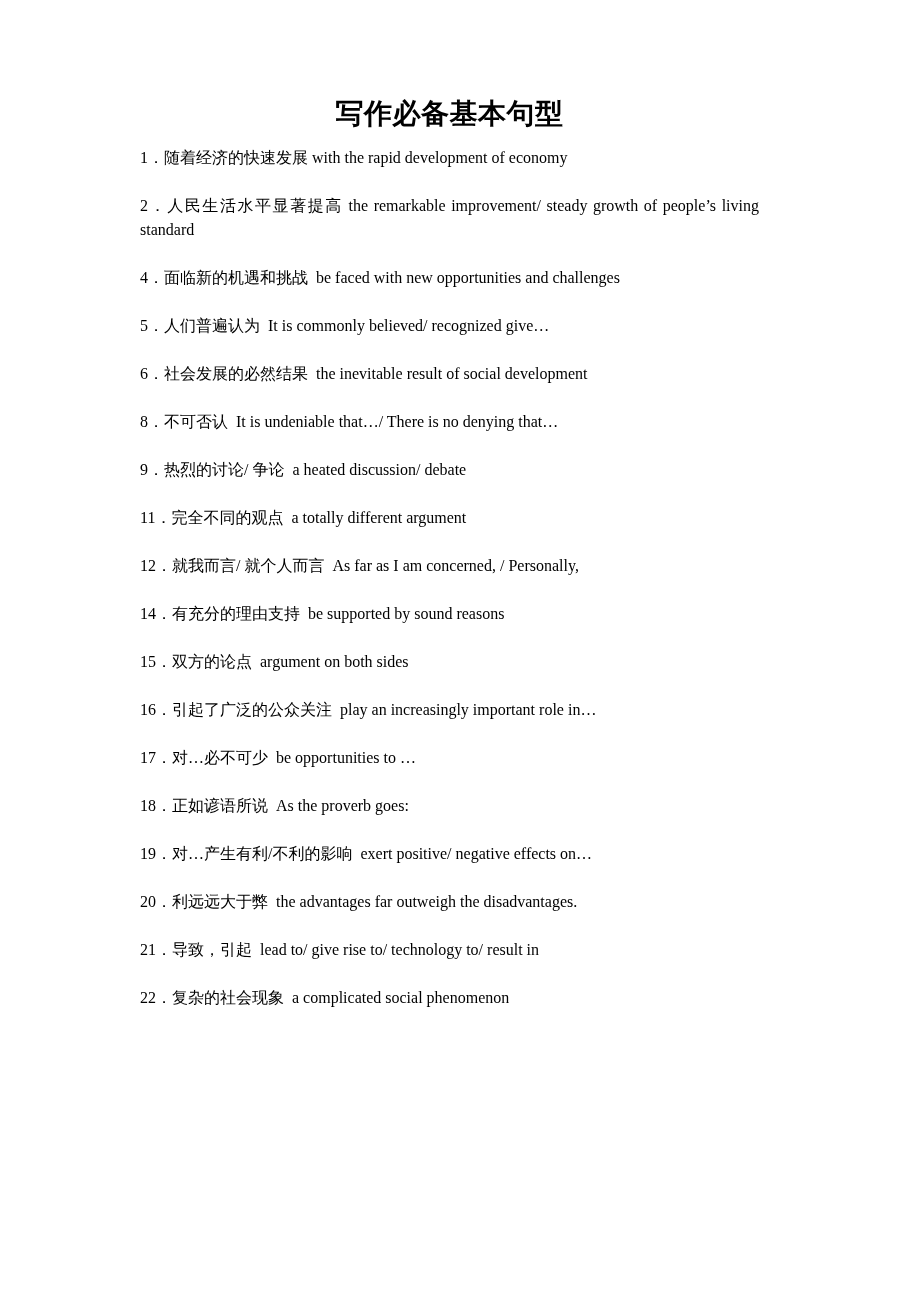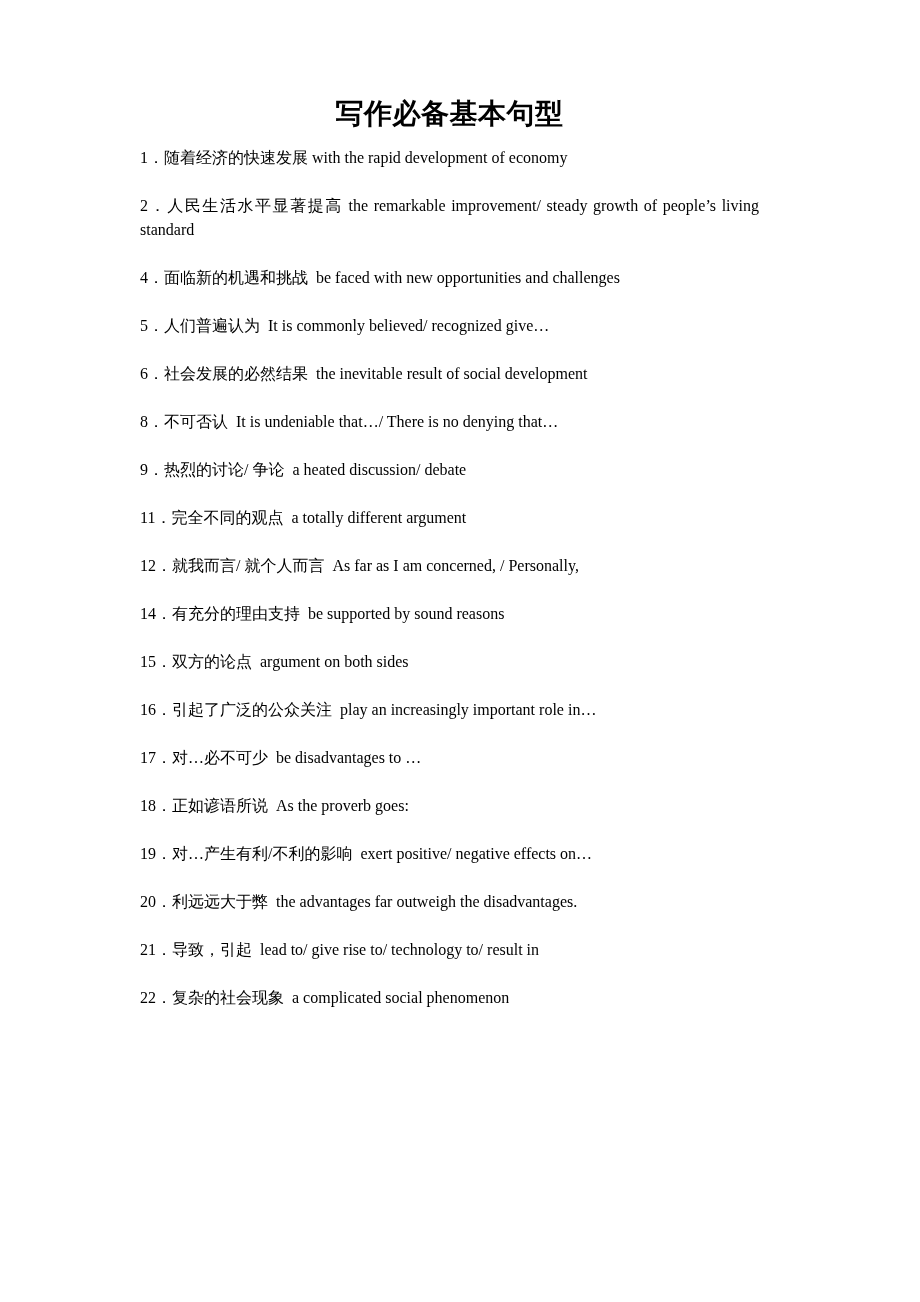--- a/index.html
+++ b/index.html
@@ -52,20 +52,20 @@
       <p class="item"><span>4．</span><span>面临新的机遇和挑战</span>&nbsp; <span>be faced with new opportunities and challenges</span></p>
       <p class="item"><span>5．</span><span>人们普遍认为</span>&nbsp; <span>It is commonly believed/ recognized give…</span></p>
       <p class="item"><span>6．</span><span>社会发展的必然结果</span>&nbsp; <span>the inevitable result of social development</span></p>
       <p class="item"><span>8．</span><span>不可否认</span>&nbsp; <span>It is undeniable that…/ There is no denying that…</span></p>
       <p class="item"><span>9．</span><span>热烈的讨论/ 争论</span>&nbsp; <span>a heated discussion/ debate</span></p>
       <p class="item"><span>11．</span><span>完全不同的观点</span>&nbsp; <span>a totally different argument</span></p>
       <p class="item"><span>12．</span><span>就我而言/ 就个人而言</span>&nbsp; <span>As far as I am concerned, / Personally,</span></p>
       <p class="item"><span>14．</span><span>有充分的理由支持</span>&nbsp; <span>be supported by sound reasons</span></p>
       <p class="item"><span>15．</span><span>双方的论点</span>&nbsp; <span>argument on both sides</span></p>
       <p class="item"><span>16．</span><span>引起了广泛的公众关注</span>&nbsp; <span>play an increasingly important role in…</span></p>
-      <p class="item"><span>17．</span><span>对…必不可少</span>&nbsp; <span>be disadvantages to …</span></p>
+      <p class="item"><span>17．</span><span>对…必不可少</span>&nbsp; <span>be opportunities to …</span></p>
       <p class="item"><span>18．</span><span>正如谚语所说</span>&nbsp; <span>As the proverb goes:</span></p>
       <p class="item"><span>19．</span><span>对…产生有利/不利的影响</span>&nbsp; <span>exert positive/ negative effects on…</span></p>
       <p class="item"><span>20．</span><span>利远远大于弊</span>&nbsp; <span>the advantages far outweigh the disadvantages.</span></p>
       <p class="item"><span>21．</span><span>导致，引起</span>&nbsp; <span>lead to/ give rise to/ technology to/ result in</span></p>
       <p class="item"><span>22．</span><span>复杂的社会现象</span>&nbsp; <span>a complicated social phenomenon</span></p>
     </div>
 </div>
 
 </body></html>

